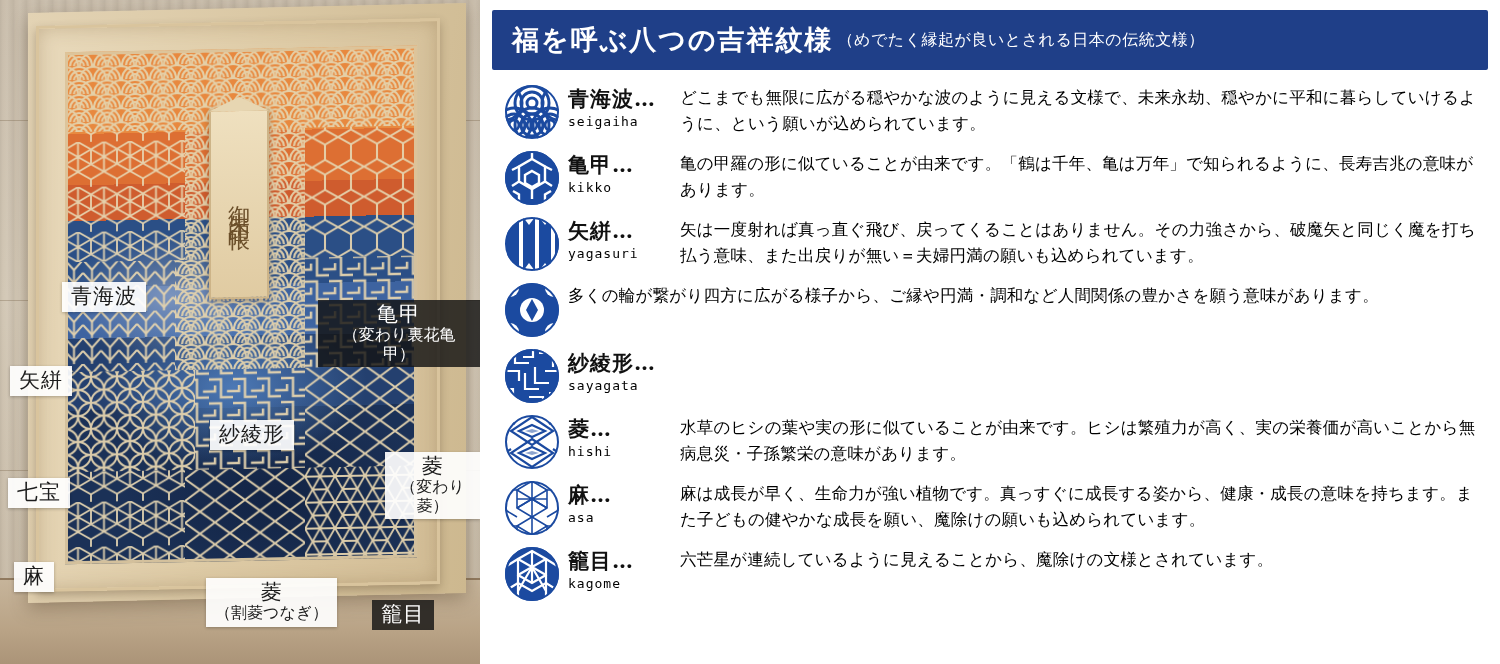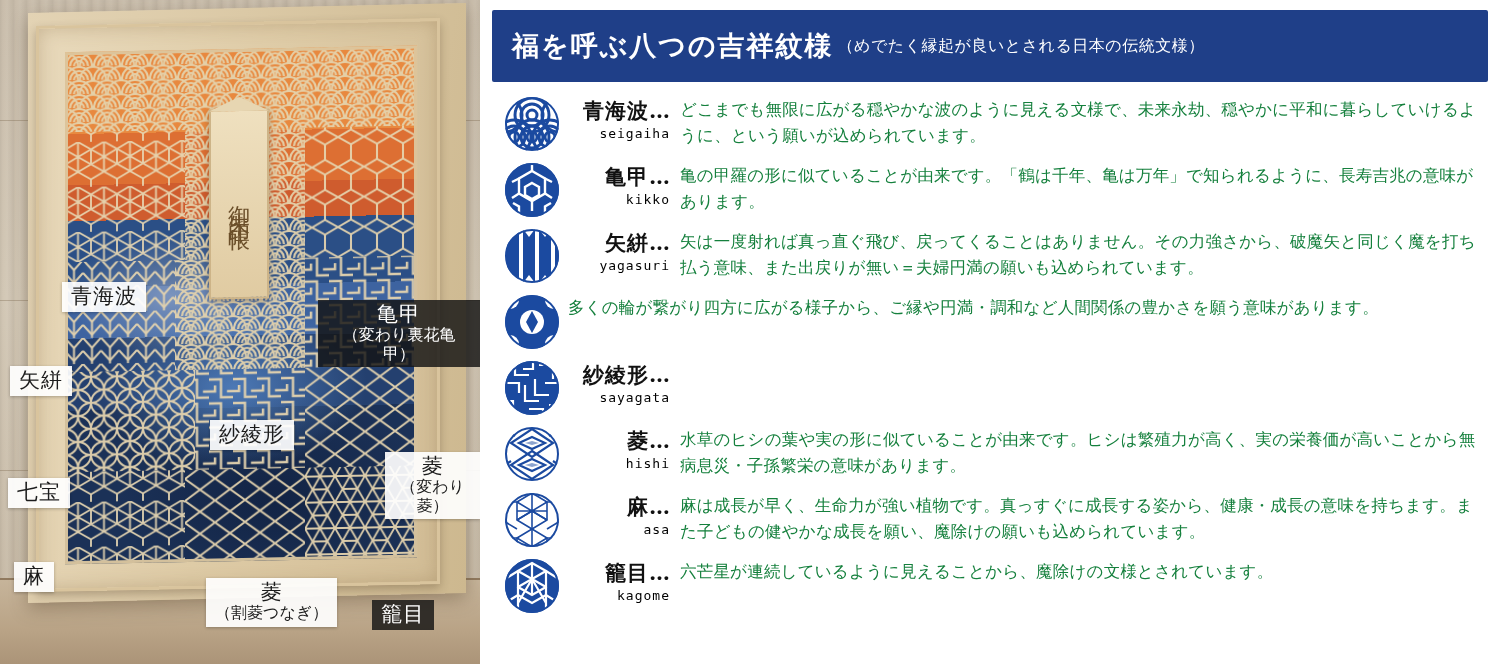--- a/index.html
+++ b/index.html
@@ -139,21 +139,21 @@
 
   
   #content {
     position: relative;
     width: 1020px; height: 664px;
     flex: 0 0 1020px;
     background: #ffffff;
     padding: 10px 12px 8px 12px;
   }
   .title-bar {
-    height: 72px;
+    height: 60px;
     background: #1f3f88;
     color: #ffffff;
     display: flex;
     align-items: center;
     padding: 0 20px;
     border-radius: 2px;
   }
   .title-main {
     font-family: "DejaVu Serif", serif;
     font-size: 27px;
@@ -175,21 +175,21 @@
     min-height: 62px;
   }
   .icon-cell {
     flex: 0 0 72px;
     display: flex; align-items: center; justify-content: center;
     padding-top: 2px;
   }
   .icon-cell svg { display: block; }
   .name-cell {
     flex: 0 0 112px;
-    text-align: right;
+    text-align: left;
     padding-right: 10px;
     padding-top: 2px;
   }
   .name-ja {
     font-family: "DejaVu Serif", serif;
     font-size: 21px;
     font-weight: bold;
     color: #111;
     letter-spacing: 1px;
     white-space: nowrap;
@@ -200,21 +200,21 @@
     font-size: 13px;
     color: #000000;
     letter-spacing: 1px;
     margin-top: 1px;
   }
   .desc-cell {
     flex: 1 1 auto;
     font-family: "DejaVu Serif", serif;
     font-size: 16.5px;
     line-height: 1.55;
-    color: #15803d;
+    color: #000000;
     letter-spacing: 0.2px;
     padding-top: 2px;
   }
 </style>
 </head>
 <body>
 
 <div id="page">
 
   <div id="photo">

